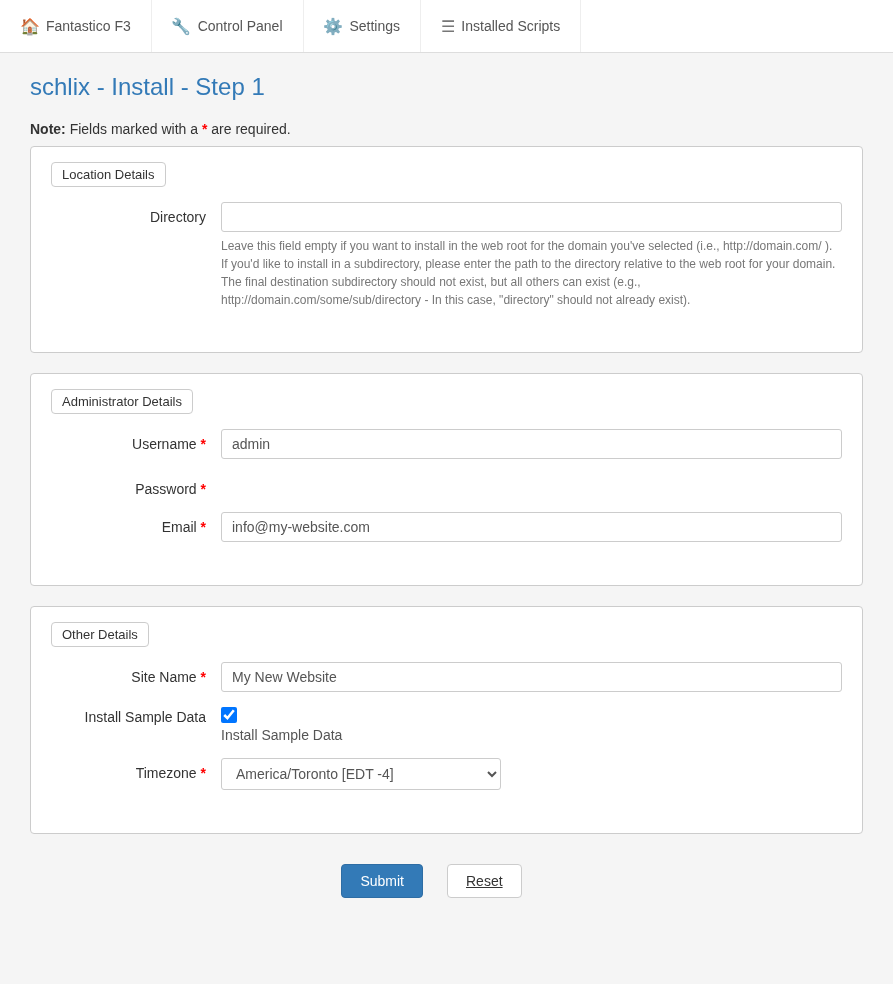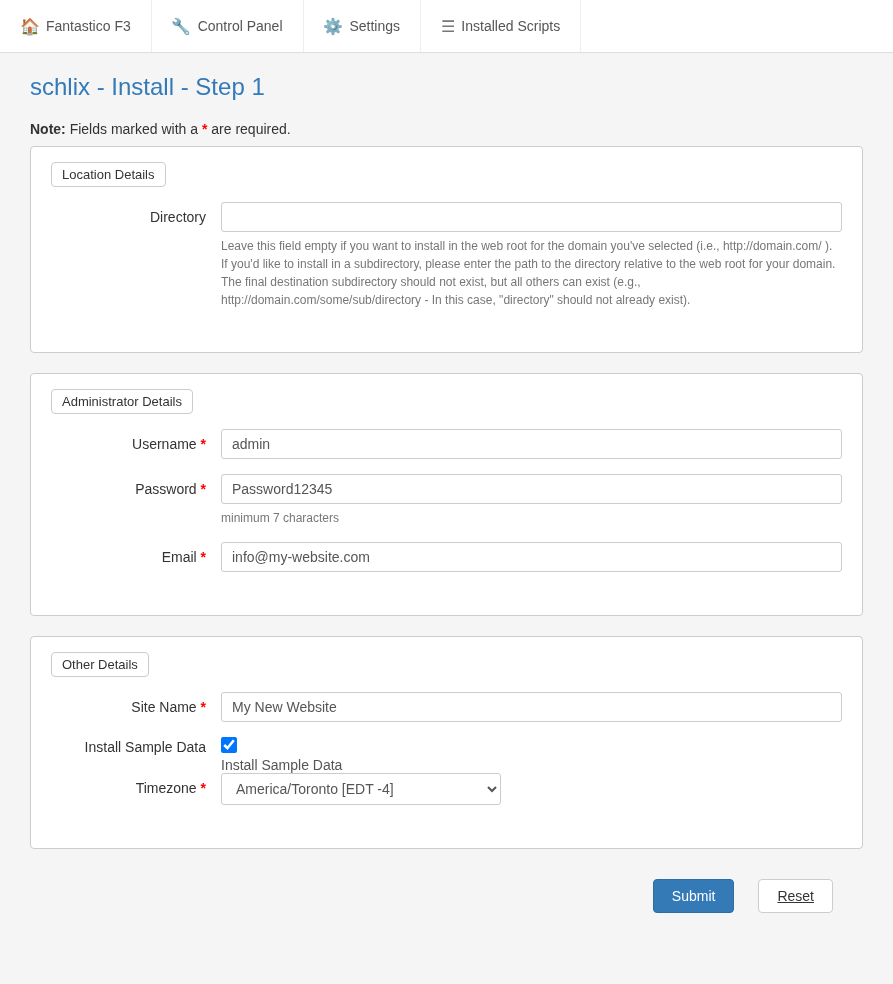--- a/index.html
+++ b/index.html
@@ -120,20 +120,21 @@
     
     .domain-select {
       width: auto;
       min-width: 180px;
     }
 
     
     .checkbox-row {
       display: flex;
       align-items: flex-start;
+      margin-bottom: 15px;
     }
     .checkbox-label-col {
       width: 170px;
       min-width: 170px;
       text-align: right;
       padding-right: 15px;
       padding-top: 2px;
       font-size: 14px;
       color: #333;
     }
@@ -147,21 +148,21 @@
       margin-bottom: 4px;
     }
     .checkbox-text {
       font-size: 14px;
       color: #555;
     }
 
     
     .button-row {
       display: flex;
-      justify-content: flex-end;
+      justify-content: center;
       gap: 24px;
       padding: 10px 30px 20px 0;
     }
     .btn-submit {
       background: #337ab7;
       color: #fff;
       border: 1px solid #2e6da4;
       border-radius: 4px;
       padding: 8px 18px;
       font-size: 14px;
@@ -239,24 +240,20 @@
         <input type="text" class="form-control" value="admin" style="">
       </div>
     </div>
 
     
     <div class="form-row">
       <div class="form-label">
         <span>Password</span>
         <span class="required-star"> *</span>
       </div>
-      <div class="form-field">
-        <input type="text" class="form-control" value="Password12345" style="">
-        <p class="help-text">minimum 7 characters</p>
-      </div>
     </div>
 
     
     <div class="form-row">
       <div class="form-label">
         <span>Email</span>
         <span class="required-star"> *</span>
       </div>
       <div class="form-field">
         <input type="text" class="form-control" value="info@my-website.com" style="">

